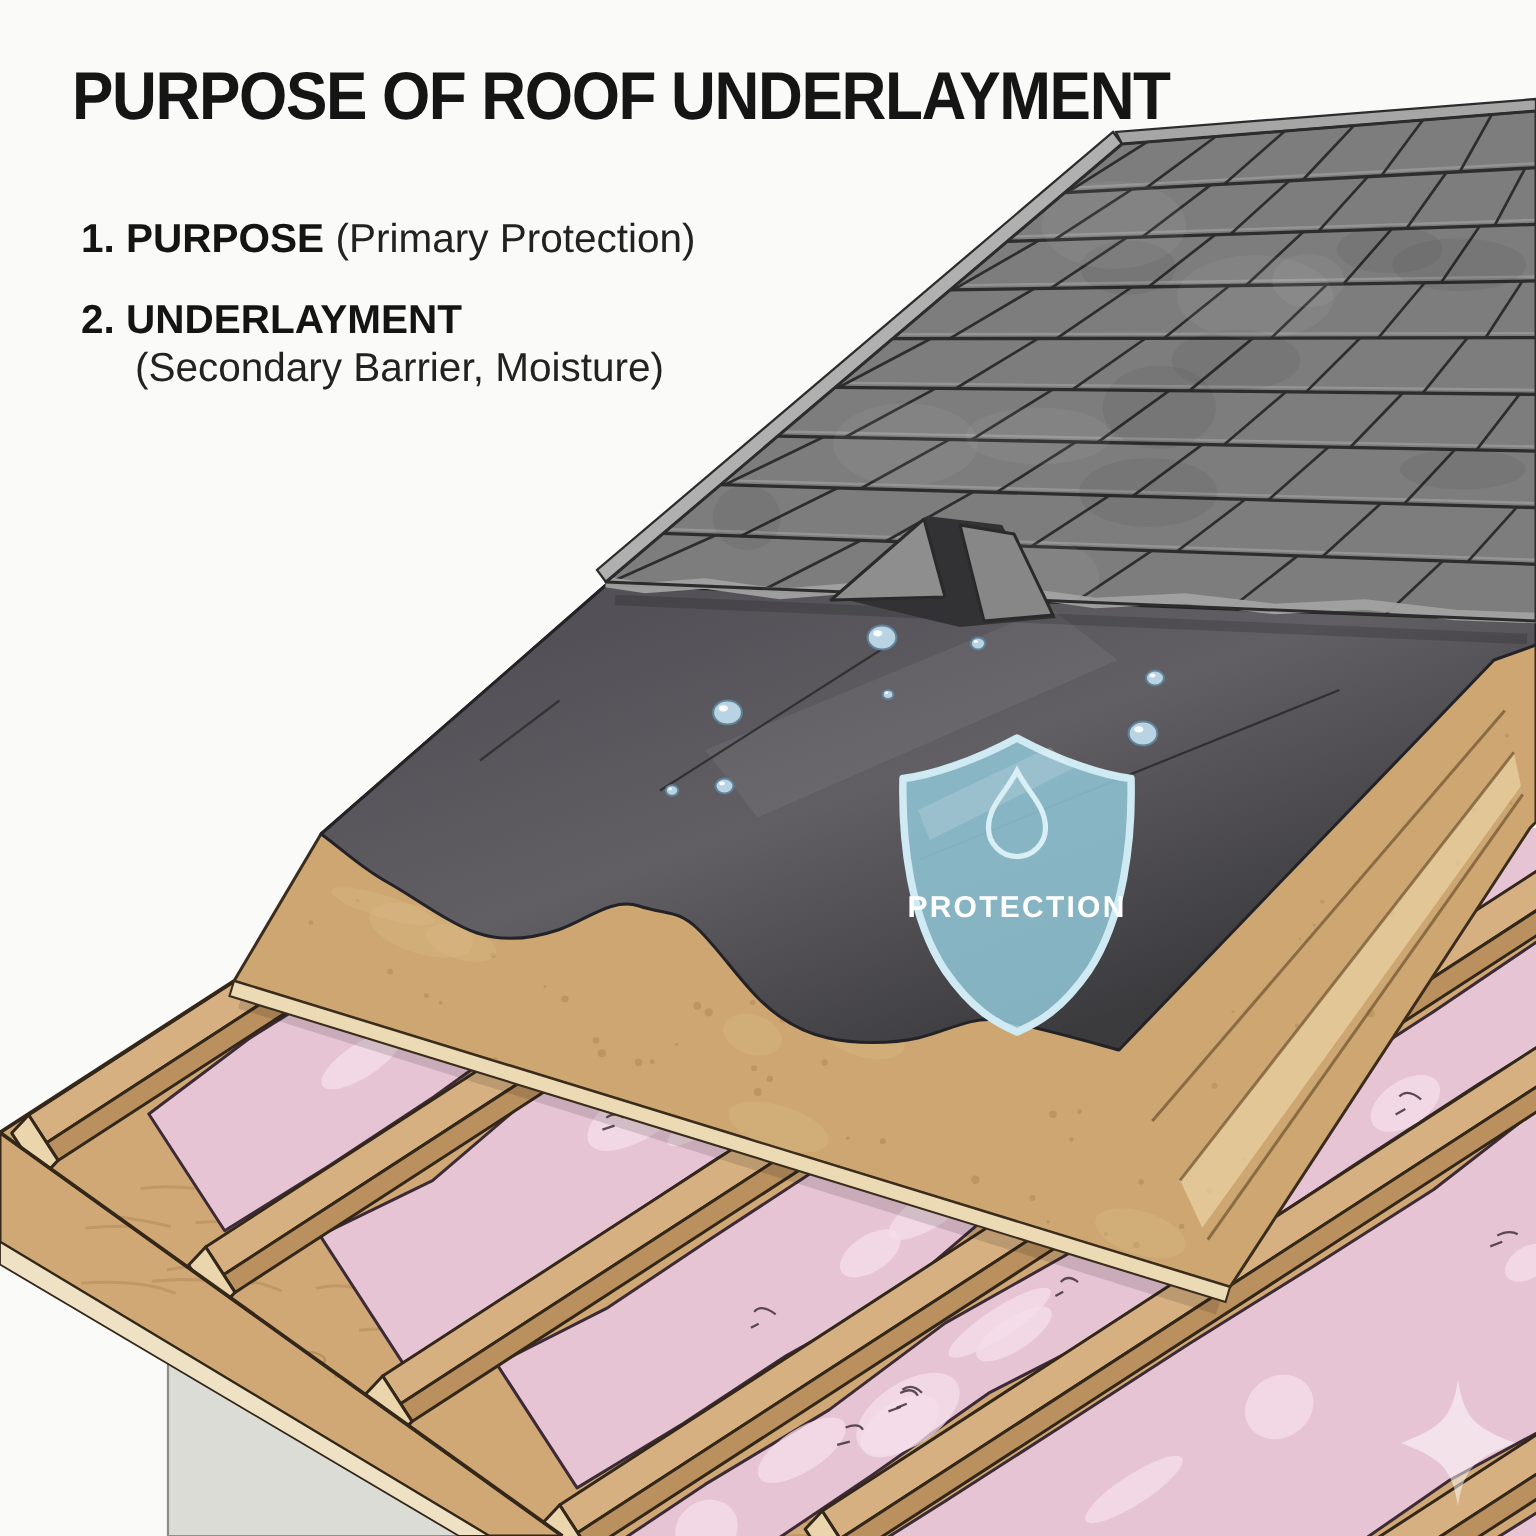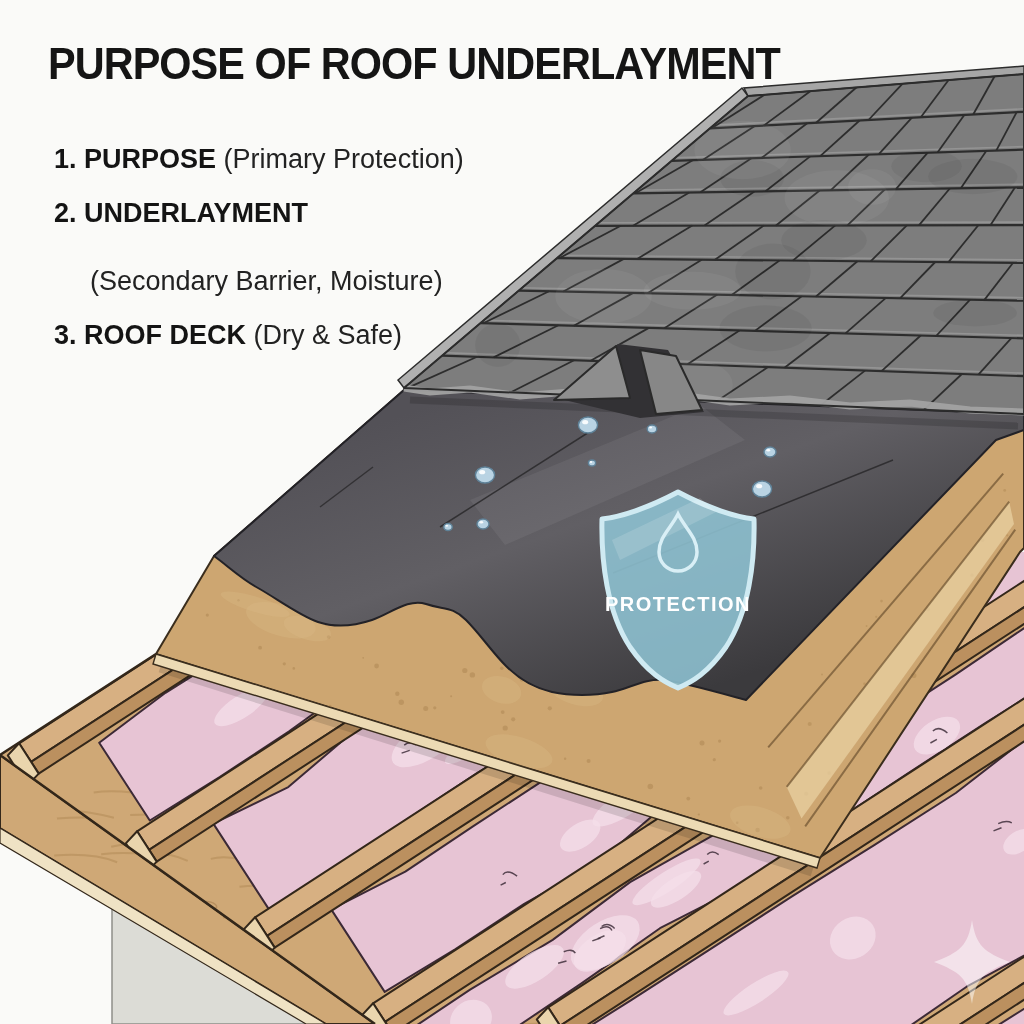--- a/index.html
+++ b/index.html
@@ -6,21 +6,21 @@
   .canvas{position:relative;width:1024px;height:1024px;background:#fafaf8;overflow:hidden;
           font-family:"Liberation Sans", sans-serif;}
   svg{position:absolute;left:0;top:0;}
   .page-title{position:absolute;left:48px;top:38px;font-size:45px;font-weight:800;
     letter-spacing:-1px;color:#151515;white-space:nowrap;transform:scaleX(.92);
     transform-origin:left top;z-index:5;}
   .legend{position:absolute;left:54px;top:144px;z-index:5;color:#1b1b1b;}
   .legend-item{font-size:27px;line-height:1.18;margin-bottom:22px;white-space:nowrap;}
   .legend-item .num,.legend-item .lbl{font-weight:700;color:#141414;}
   .legend-item .detail{font-weight:400;color:#222;text-align:center;}
-  .detail-block{display:block;margin-left:36px;font-weight:400;color:#222;margin-top:36px;}
+  .detail-block{display:block;margin-left:36px;font-weight:400;color:#222;}
   .shield-label{font-weight:700;letter-spacing:1.5px;}
 </style>
 </head>
 <body>
 
 <div class="canvas">
 
 <svg id="scene" width="1024" height="1024" viewBox="0 0 1024 1024">
   <defs>
     <clipPath id="clipShingles">
@@ -419,19 +419,14 @@
     <div class="legend-item">
       <span class="num">1.</span>
       <span class="lbl">PURPOSE</span>
       <span class="detail">(Primary Protection)</span>
     </div>
     <div class="legend-item">
       <span class="num">2.</span>
       <span class="lbl">UNDERLAYMENT</span>
       <span class="detail-block">(Secondary Barrier, Moisture)</span>
     </div>
-    <div class="legend-item">
-      <span class="num">3.</span>
-      <span class="lbl">ROOF DECK</span>
-      <span class="detail">(Dry &amp; Safe)</span>
-    </div>
   </div>
 </div>
 
 </body></html>

